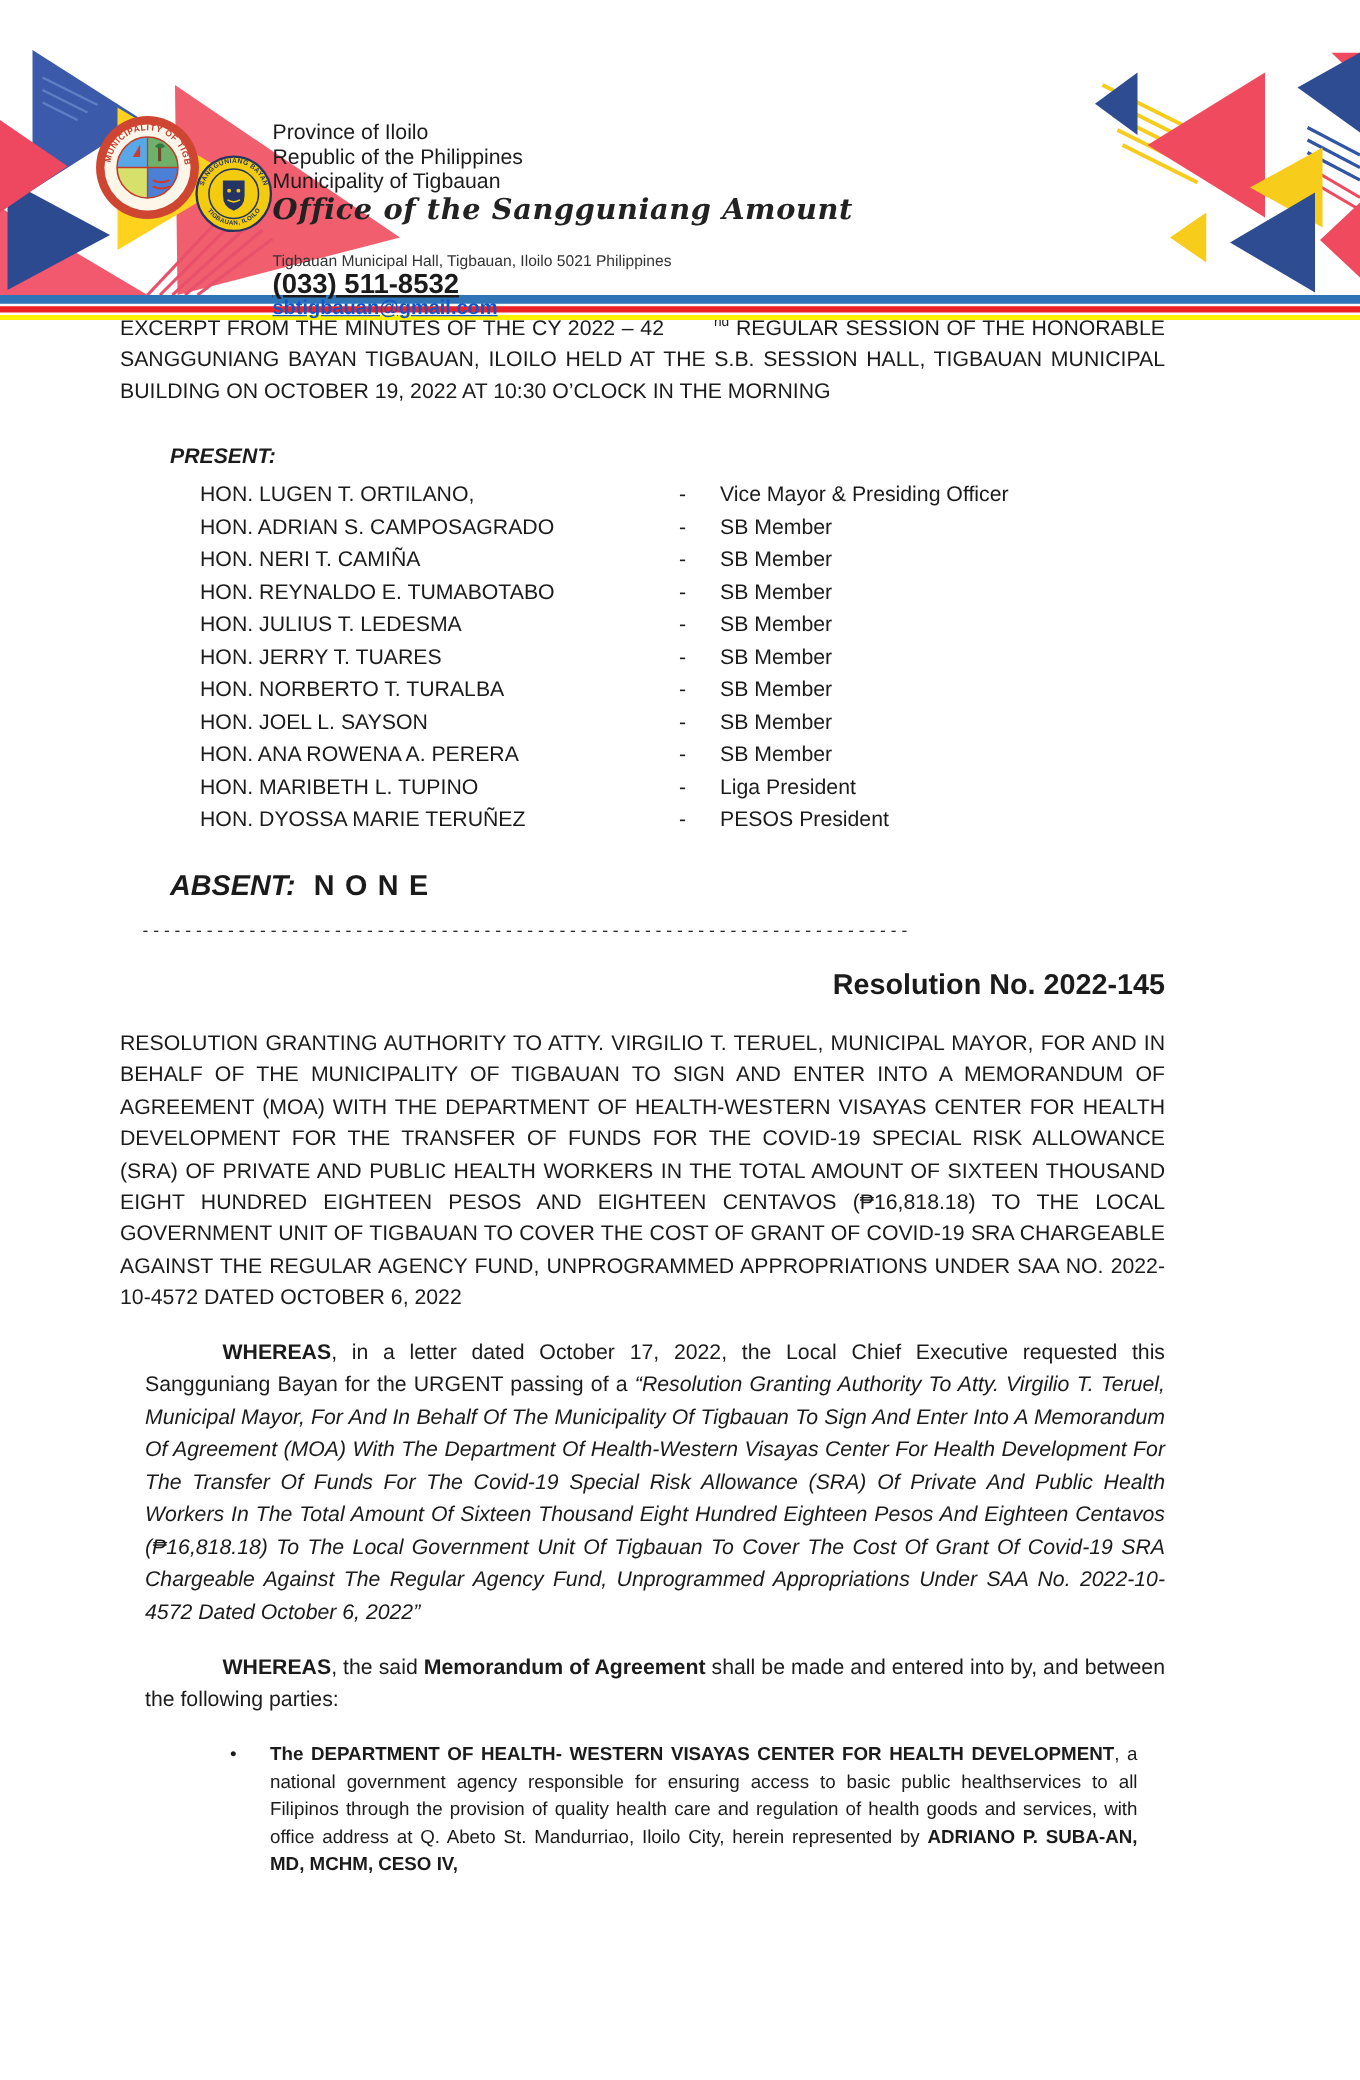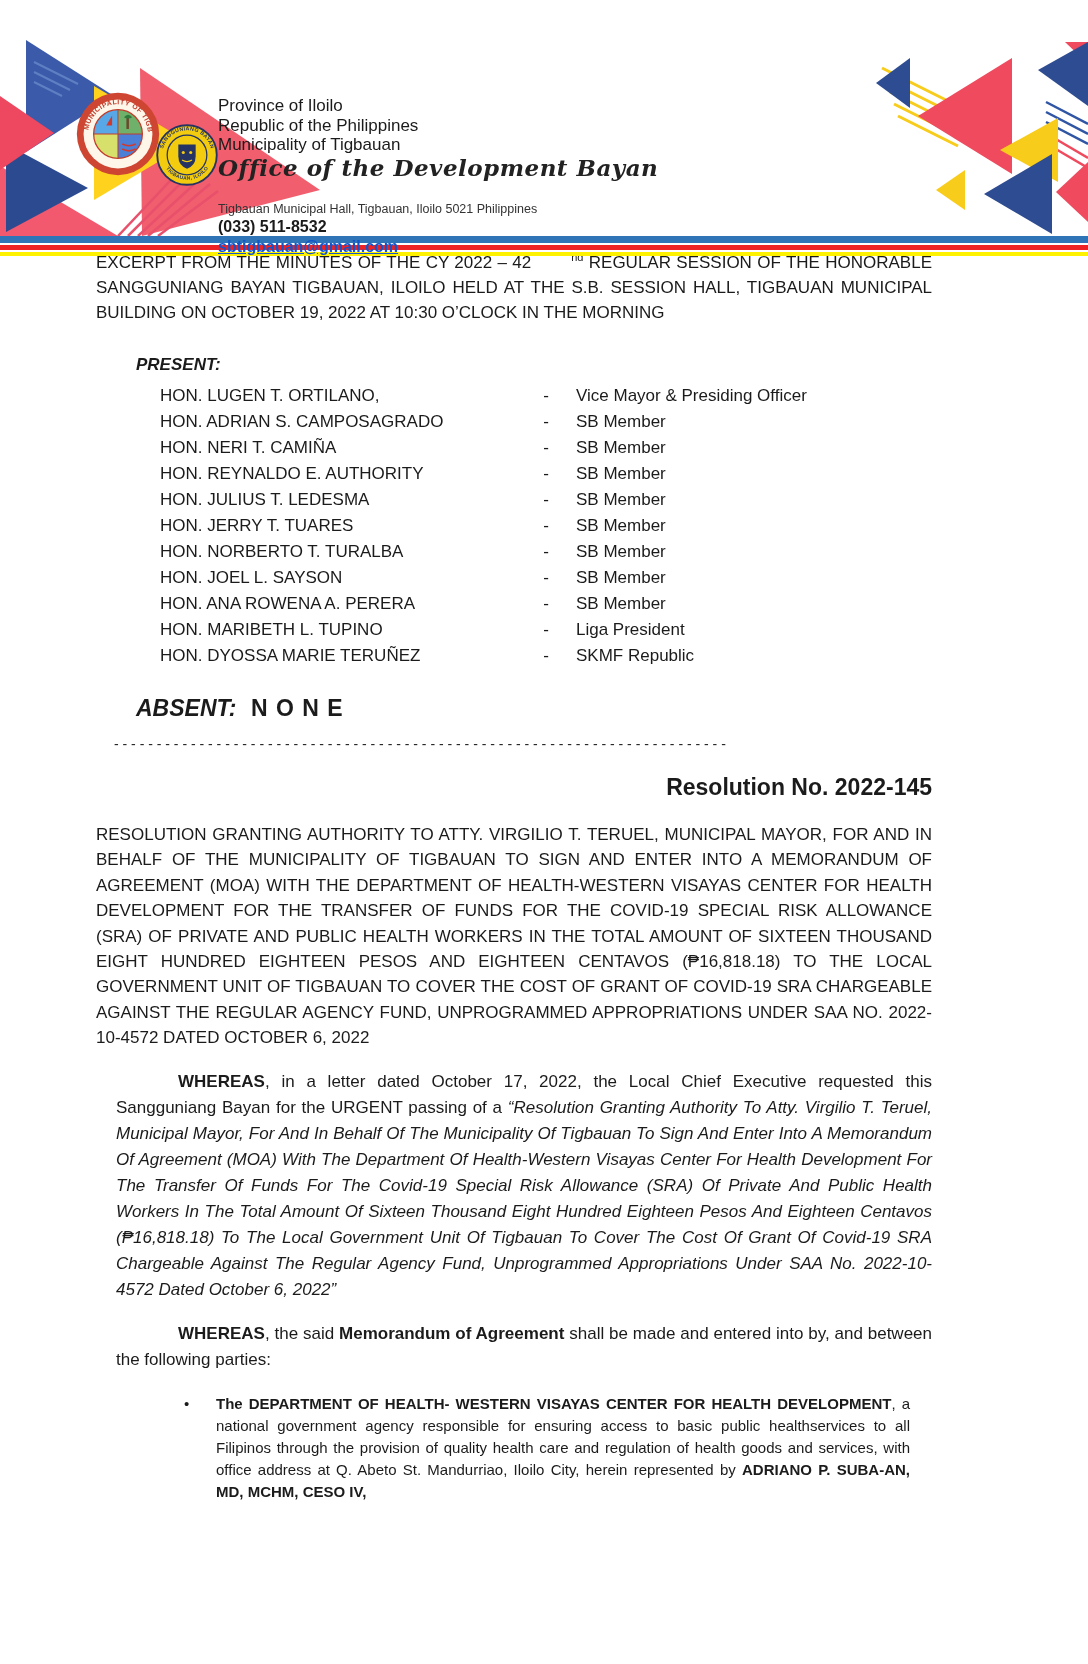--- a/index.html
+++ b/index.html
@@ -12,21 +12,21 @@
   .deco-right{left:760px;top:42px;}
   .seal{position:absolute;z-index:3;}
   .seal-municipal{left:76px;top:92px;width:84px;height:84px;}
   .seal-sb{left:156px;top:124px;width:62px;height:62px;}
 
   .hdr-text{position:absolute;left:218px;top:96px;z-index:4;}
   .hdr-line{font-size:17px;line-height:19.5px;color:#1b1b1b;}
   .hdr-office{font-family:"DejaVu Serif",serif;font-style:italic;font-weight:bold;
               font-size:23px;line-height:25px;letter-spacing:.5px;color:#222;}
   .hdr-addr{font-size:12.5px;line-height:15px;color:#333;margin-top:22px;}
-  .hdr-phone{font-size:16px;font-weight:bold;line-height:20px;}
+  .hdr-phone{font-size:22px;font-weight:bold;line-height:20px;text-decoration:underline;}
   .hdr-email{font-size:16px;line-height:19px;color:#1155CC;text-decoration:underline;cursor:pointer;font-weight:bold;}
 
   .stripes{position:absolute;left:0;top:236px;width:1088px;z-index:2;}
   .stripe{width:100%;}
   .stripe-blue{height:7px;}
   .stripe-red{height:5px;margin-top:2px;}
   .stripe-yellow{height:4px;margin-top:2px;}
 
   
   main{position:absolute;left:96px;top:250px;width:836px;z-index:1;}
@@ -143,21 +143,21 @@
     </text>
     <text font-size="8" font-weight="bold" fill="#253462" letter-spacing="0.5" font-family="Liberation Sans, sans-serif">
       <textPath href="#sbBot" startOffset="18%">TIGBAUAN, ILOILO</textPath>
     </text>
   </svg>
 
   <div class="hdr-text">
     <div class="hdr-line">Province of Iloilo</div>
     <div class="hdr-line">Republic of the Philippines</div>
     <div class="hdr-line">Municipality of Tigbauan</div>
-    <div class="hdr-office">Office of the Development Bayan</div>
+    <div class="hdr-office">Office of the Sangguniang Amount</div>
     <div class="hdr-addr">Tigbauan Municipal Hall, Tigbauan, Iloilo 5021 Philippines</div>
     <div class="hdr-phone">(033) 511-8532</div>
     <div class="hdr-email" style="color: rgb(17, 85, 204);">sbtigbauan@gmail.com</div>
   </div>
 
   <div class="stripes">
     <div class="stripe stripe-blue" style="background: rgb(46, 116, 182);"></div>
     <div class="stripe stripe-red" style="background: rgb(236, 34, 36);"></div>
     <div class="stripe stripe-yellow" style="background: rgb(255, 242, 0);"></div>
   </div>
@@ -177,21 +177,21 @@
           <span class="att-name">HON. ADRIAN S. CAMPOSAGRADO</span>
           <span class="att-dash">-</span>
           <span class="att-role">SB Member</span>
         </div>
         <div class="att-row">
           <span class="att-name">HON. NERI T. CAMIÑA</span>
           <span class="att-dash">-</span>
           <span class="att-role">SB Member</span>
         </div>
         <div class="att-row">
-          <span class="att-name">HON. REYNALDO E. AUTHORITY</span>
+          <span class="att-name">HON. REYNALDO E. TUMABOTABO</span>
           <span class="att-dash">-</span>
           <span class="att-role">SB Member</span>
         </div>
         <div class="att-row">
           <span class="att-name">HON. JULIUS T. LEDESMA</span>
           <span class="att-dash">-</span>
           <span class="att-role">SB Member</span>
         </div>
         <div class="att-row">
           <span class="att-name">HON. JERRY T. TUARES</span>
@@ -214,21 +214,21 @@
           <span class="att-role">SB Member</span>
         </div>
         <div class="att-row">
           <span class="att-name">HON. MARIBETH L. TUPINO</span>
           <span class="att-dash">-</span>
           <span class="att-role">Liga President</span>
         </div>
         <div class="att-row">
           <span class="att-name">HON. DYOSSA MARIE TERUÑEZ</span>
           <span class="att-dash">-</span>
-          <span class="att-role">SKMF Republic</span>
+          <span class="att-role">PESOS President</span>
         </div>
       </div>
 
     <div class="absent">
       <span class="lbl">ABSENT:</span>
       <span class="val">N O N E</span>
     </div>
 
     <div class="separator">- - - - - - - - - - - - - - - - - - - - - - - - - - - - - - - - - - - - - - - - - - - - - - - - - - - - - - - - - - - - - - - - - - - - - - - -</div>
 

